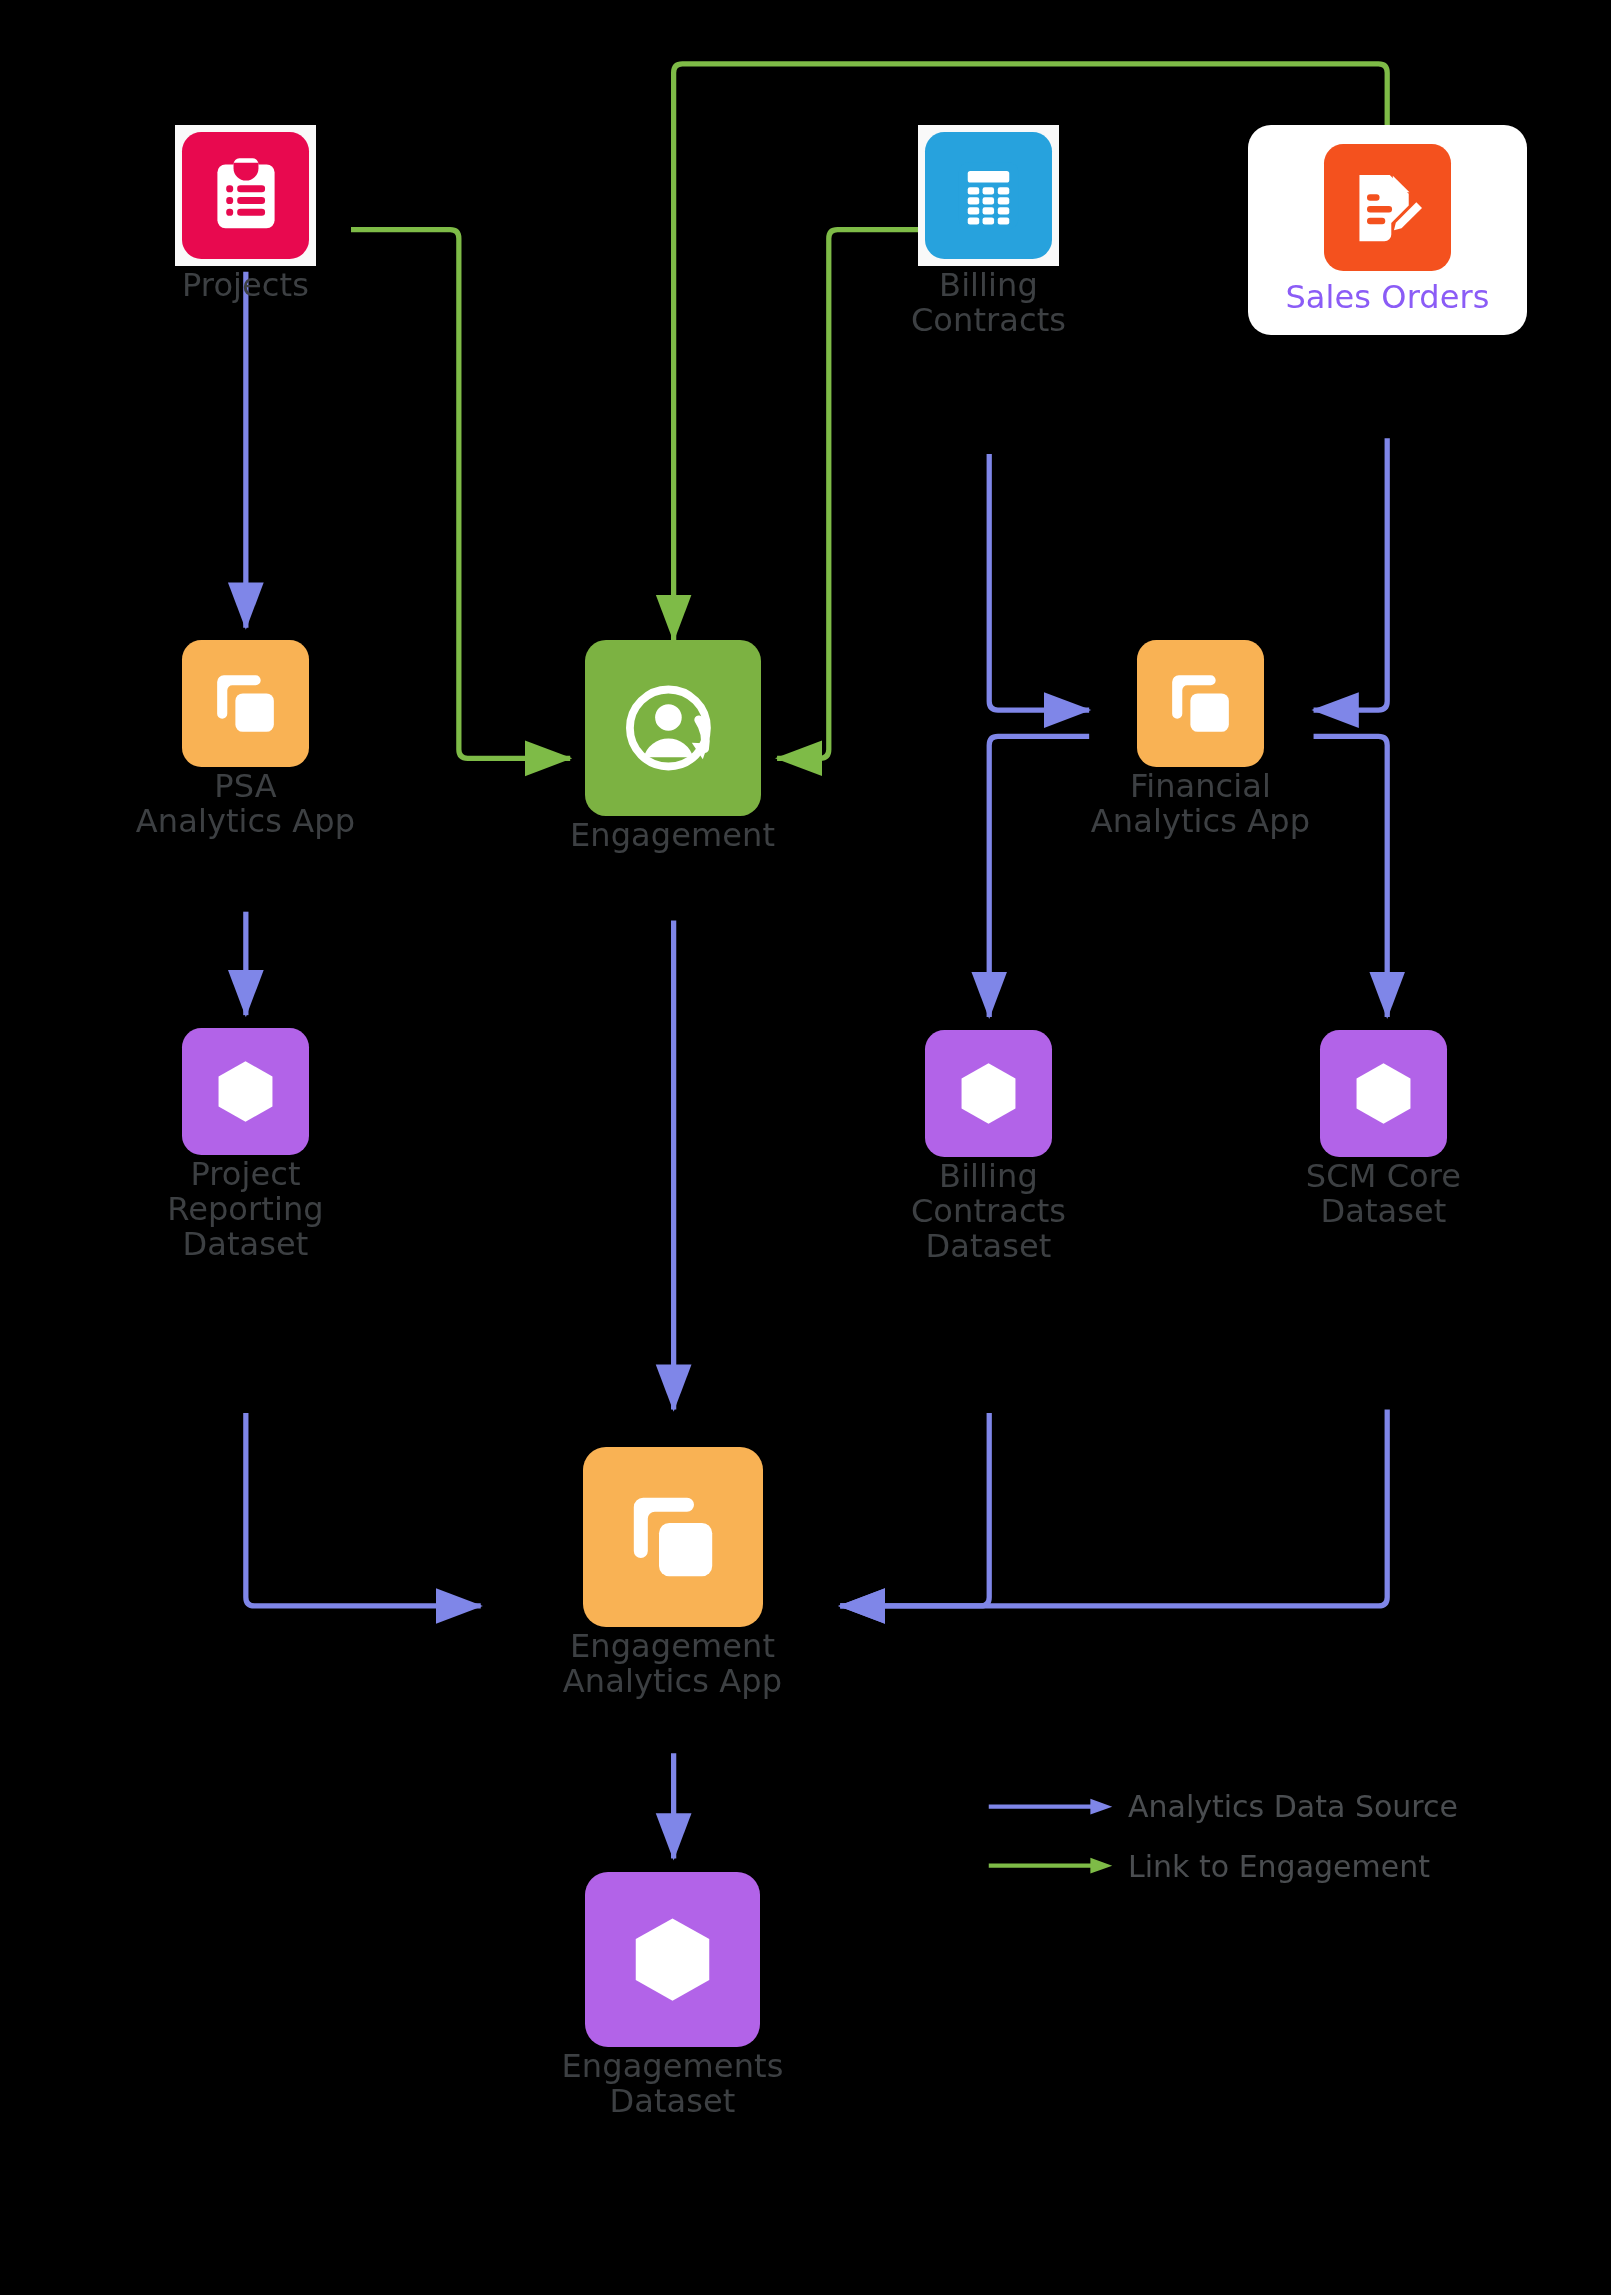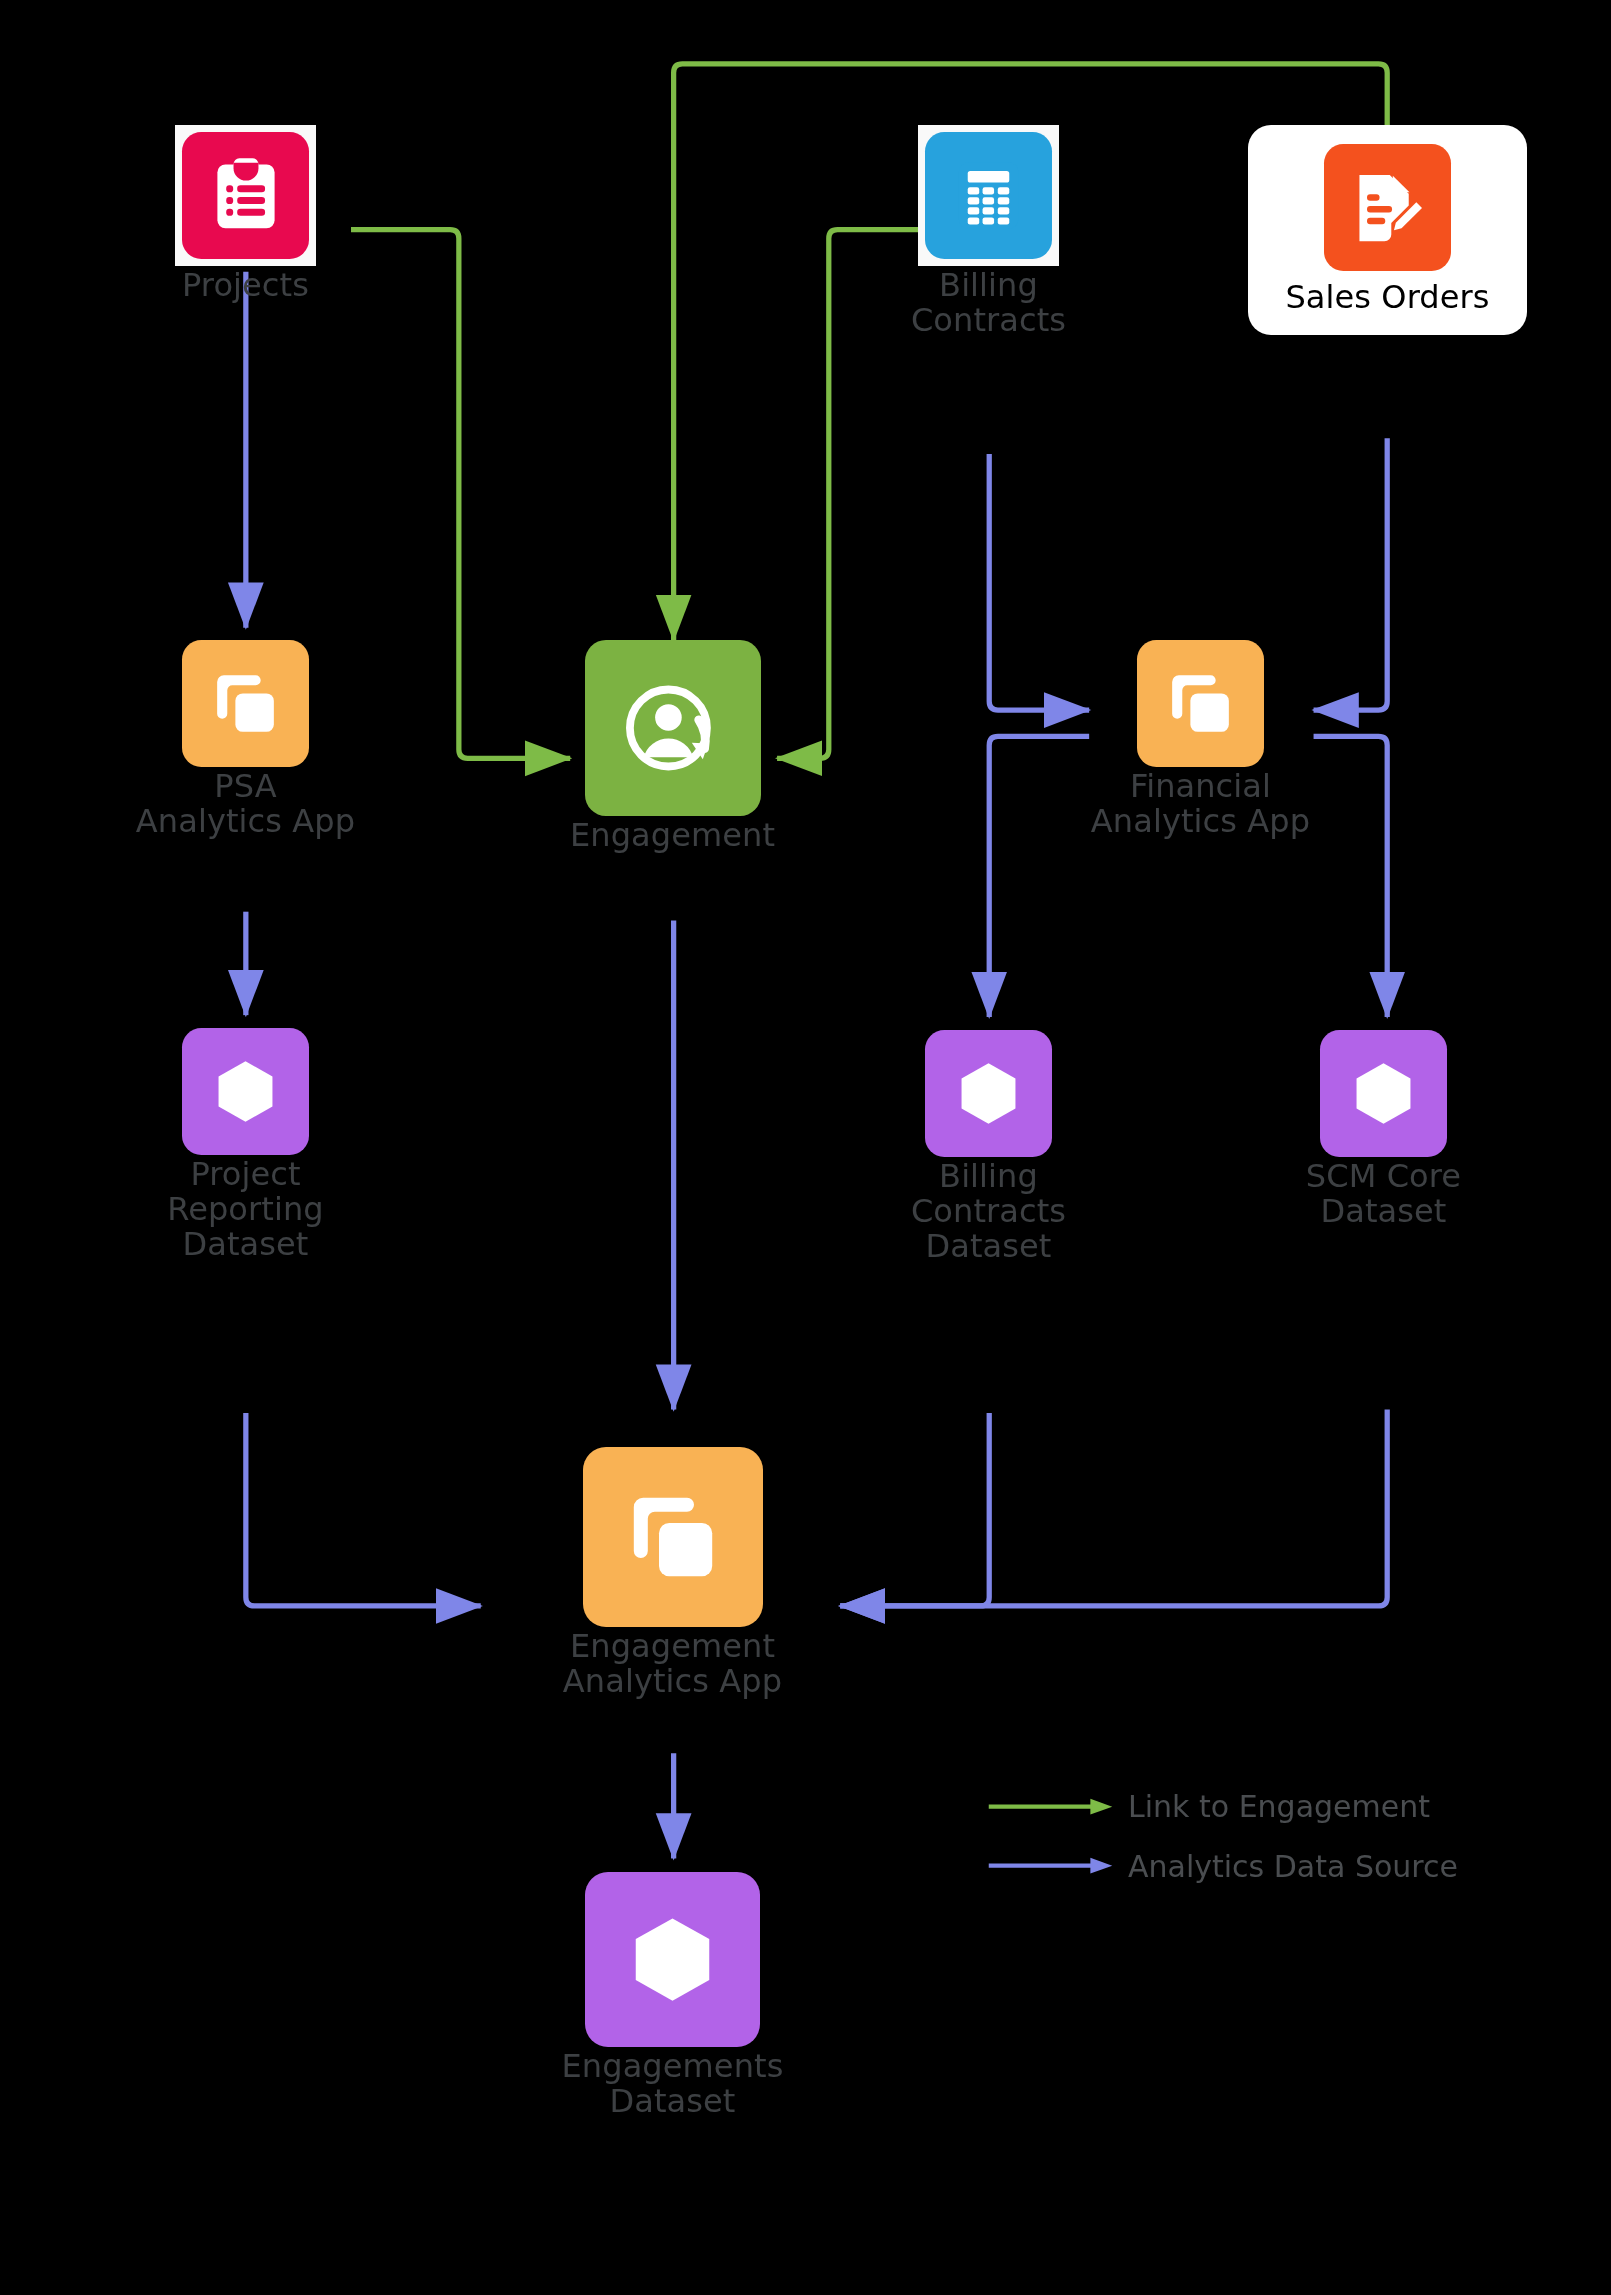--- a/index.html
+++ b/index.html
@@ -51,21 +51,21 @@
     font-family: "DejaVu Sans", sans-serif;
     white-space: pre-line;
   }
   .node.selected {
     background: #ffffff;
     border-radius: 23px;
     padding: 12.3px 16px 19.3px 16px;
     width: 279px;
     margin-left: -139px;
   }
-  .node.selected .label { color: #000000; }
+  .node.selected .label { color: #8b5cf6; }
   .node.selected .iconwrap-white { background: #ffffff; }
 
   .legend {
     position: absolute;
     display: flex;
     flex-direction: column;
     gap: 24.6px;
   }
   .legend-row {
     display: flex;
@@ -279,28 +279,28 @@
         <path d="M12 2.6 L20.4 7.3 v9.4 L12 21.4 L3.6 16.7 V7.3 z" fill="#ffffff"></path>
       </svg>
     </span>
     <div class="label">Engagements
 Dataset</div>
   </div>
 
   <div class="legend" style="left:987px; top:1789px;">
     <div class="legend-row">
       <svg class="legend-swatch" viewBox="0 0 145 22">
-        <line x1="2" y1="11" x2="124" y2="11" stroke="#7ebb47" stroke-width="5"></line>
-        <path d="M118,2 L143,11 L118,20 z" fill="#7ebb47"></path>
-      </svg>
-      <span class="legend-text">Link to Engagement</span>
+        <line x1="2" y1="11" x2="124" y2="11" stroke="#7f86e8" stroke-width="5"></line>
+        <path d="M118,2 L143,11 L118,20 z" fill="#7f86e8"></path>
+      </svg>
+      <span class="legend-text">Analytics Data Source</span>
     </div>
     <div class="legend-row">
       <svg class="legend-swatch" viewBox="0 0 145 22">
-        <line x1="2" y1="11" x2="124" y2="11" stroke="#7f86e8" stroke-width="5"></line>
-        <path d="M118,2 L143,11 L118,20 z" fill="#7f86e8"></path>
-      </svg>
-      <span class="legend-text">Analytics Data Source</span>
+        <line x1="2" y1="11" x2="124" y2="11" stroke="#7ebb47" stroke-width="5"></line>
+        <path d="M118,2 L143,11 L118,20 z" fill="#7ebb47"></path>
+      </svg>
+      <span class="legend-text">Link to Engagement</span>
     </div>
   </div>
 
 </div>
 
 
 </body></html>

